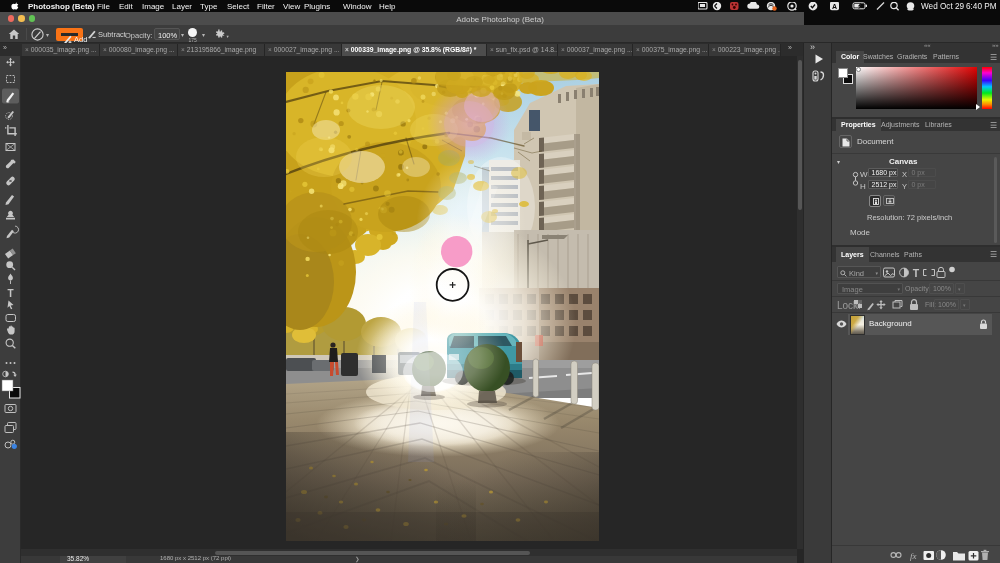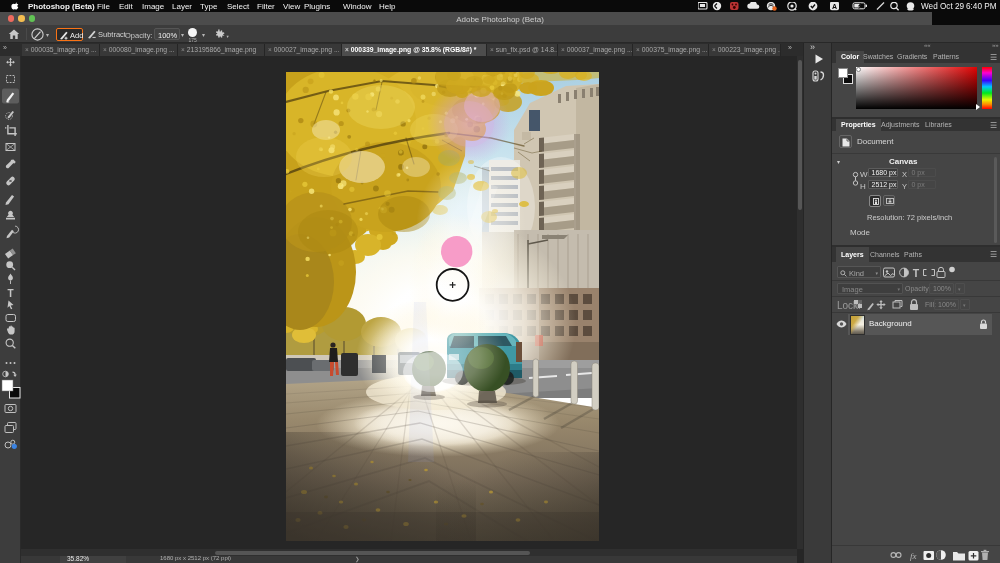--- a/index.html
+++ b/index.html
@@ -5,21 +5,21 @@
 * { margin:0; padding:0; box-sizing:border-box; }
 html,body { width:1000px; height:563px; overflow:hidden; background:#262626;
   font-family:"Liberation Sans", sans-serif; }
 .abs { position:absolute; }
 #stage { position:relative; width:1000px; height:563px; }
 
 #menubar { left:0; top:0; width:1000px; height:27px; background:#0a0a0a;
   color:#f2f2f2; font-size:8px; }
 #menubar .mi { position:absolute; top:1.5px; white-space:nowrap; }
 
-#titlebar { left:0; top:12px; width:932px; height:13px; background:#4c4c4c; }
+#titlebar { left:0; top:12px; width:804px; height:13px; background:#4c4c4c; }
 .tl { position:absolute; top:3.2px; width:6.4px; height:6.4px; border-radius:50%; }
 #tbtitle { position:absolute; top:2.8px; left:0; width:1000px; text-align:center;
   color:#cccccc; font-size:8px; }
 
 #optbar { left:0; top:25px; width:1000px; height:18px; background:#3c3c3c;
   border-bottom:1px solid #282828; }
 
 #tabbar { left:0; top:43px; width:803px; height:13px; background:#2c2c2c; }
 .tab { position:absolute; top:1px; height:12px; background:#383838; color:#a8a8a8;
   font-size:6.8px; line-height:12px; white-space:nowrap; overflow:hidden;
@@ -113,21 +113,21 @@
         <path d="M6 0.5L0.8 5h1.5v5h7.4V5h1.5z" fill="#c9c9c9"></path>
         <rect x="4.8" y="6.5" width="2.4" height="3.5" fill="#3c3c3c"></rect>
       </svg>
     <div class="abs" style="left:26px;top:3px;width:1px;height:12px;background:#4a4a4a;"></div>
     <svg class="abs" style="left:31px;top:3px" width="13" height="13" viewBox="0 0 13 13">
         <circle cx="6.5" cy="6.5" r="5.6" fill="none" stroke="#cfcfcf" stroke-width="1.1"></circle>
         <path d="M3.5 9.5L9 3.2l1 .9-5.6 6.2-1.6.6z" fill="#cfcfcf"></path>
       </svg>
     <span class="abs" style="left:46px;top:6px;color:#b5b5b5;font-size:6px;">▾</span>
 
-    <div class="abs" style="left:56px;top:2.5px;width:27px;height:13px;background:#2a2a2a;border-radius:2px;border:1px solid #f97316;">
+    <div class="abs" style="left:56px;top:2.5px;width:27px;height:13px;background:#2a2a2a;border-radius:2px;border:5px solid #f97316;">
       <svg class="abs" style="left:2px;top:1.5px" width="10" height="10" viewBox="0 0 10 10">
           <path d="M1 9L7.2 1.8l1.4 1L3 9.4z" fill="#e8e8e8"></path>
           <path d="M5.5 8.2h3M7 6.7v3" stroke="#e8e8e8" stroke-width="1"></path>
         </svg>
       <span class="abs" style="left:13px;top:2.6px;color:#efefef;font-size:7.5px;">Add</span>
     </div>
     <div class="abs" style="left:87px;top:2.5px;width:40px;height:13px;">
       <svg class="abs" style="left:0px;top:1.5px" width="10" height="10" viewBox="0 0 10 10">
           <path d="M1 9L7.2 1.8l1.4 1L3 9.4z" fill="#d2d2d2"></path>
           <path d="M5.5 8.4h3.2" stroke="#d2d2d2" stroke-width="1"></path>

